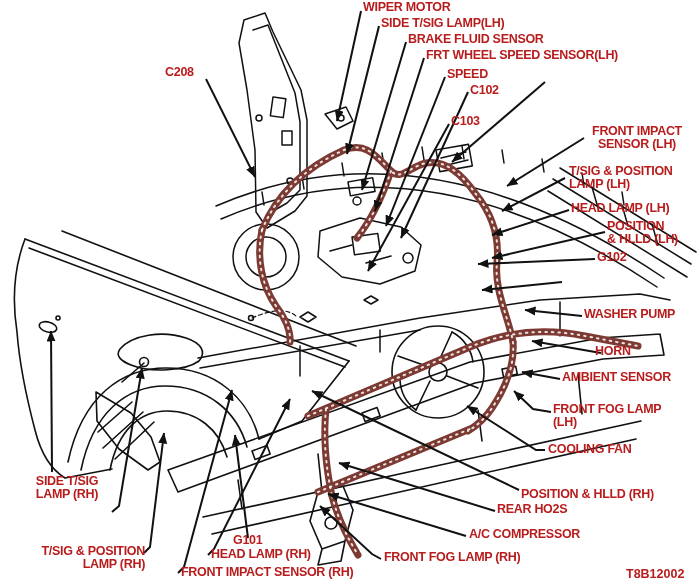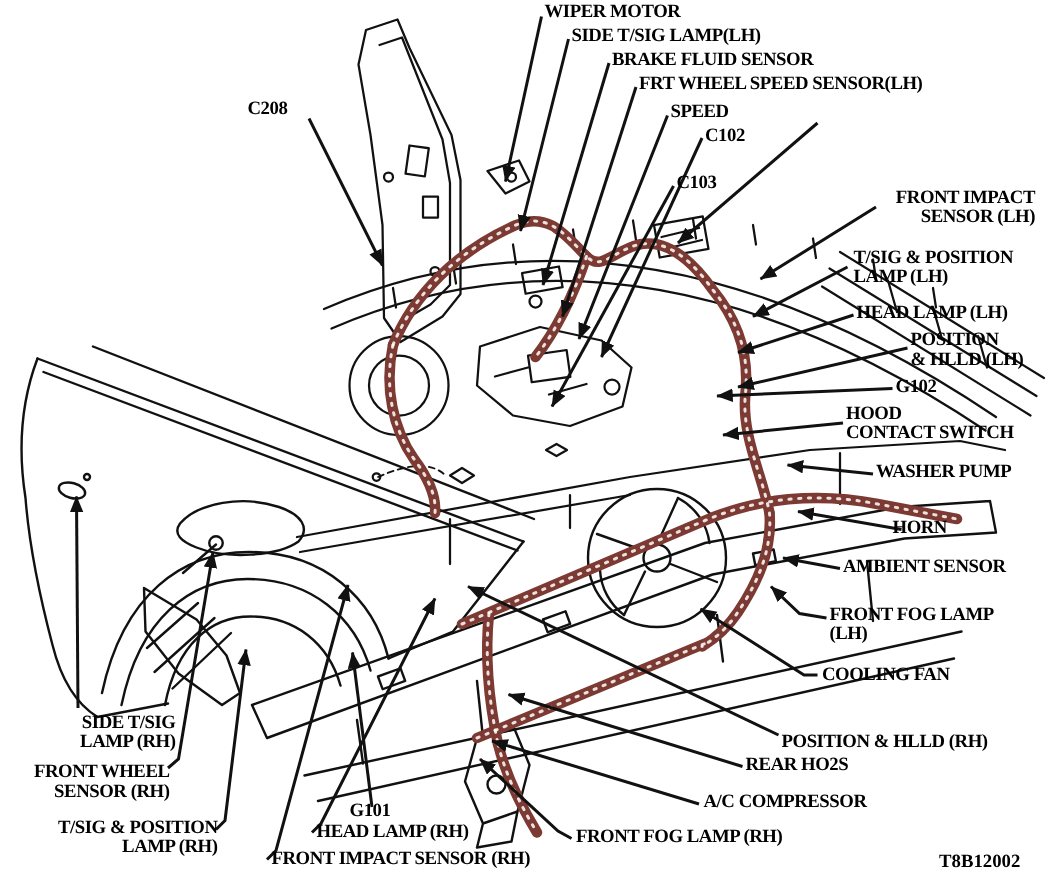--- a/index.html
+++ b/index.html
@@ -1,21 +1,21 @@
 <!DOCTYPE html>
 <html><head>
 <meta charset="utf-8">
 <style>
   html,body{margin:0;padding:0;background:#ffffff;}
   .stage{position:relative;width:700px;height:588px;background:#fff;overflow:hidden;
          font-family:"Liberation Sans",sans-serif;}
   .stage svg{position:absolute;left:0;top:0;}
   .lbl{position:absolute;font-weight:bold;font-size:12.5px;line-height:1.05;
-       letter-spacing:-0.3px;color:#000000;white-space:pre-line;font-family:Liberation Serif, serif;}
-  .c{text-align:right;}
+       letter-spacing:-0.3px;color:#b91c1c;white-space:pre-line;}
+  .c{text-align:center;}
   .r{text-align:right;}
   .fig{font-size:12.5px;font-weight:bold;letter-spacing:0;}
 </style>
 </head>
 <body>
 
 <div class="stage">
 
 <svg width="700" height="588" viewBox="0 0 700 588">
   <defs>
@@ -171,35 +171,31 @@
   <div class="lbl" style="left:451px;top:115px">C103</div>
   <div class="lbl" style="left:165px;top:66px">C208</div>
   <div class="lbl c" style="left:584px;top:125px;width:106px">FRONT IMPACT
 SENSOR (LH)</div>
   <div class="lbl" style="left:569px;top:165px">T/SIG &amp; POSITION
 LAMP (LH)</div>
   <div class="lbl" style="left:571px;top:202px">HEAD LAMP (LH)</div>
   <div class="lbl" style="left:607px;top:220px">POSITION
 &amp; HLLD (LH)</div>
   <div class="lbl" style="left:597px;top:251px">G102</div>
-  <div class="lbl" style="left:564px;top:269px">HOOD
-CONTACT SWITCH</div>
   <div class="lbl" style="left:584px;top:308px">WASHER PUMP</div>
   <div class="lbl" style="left:595px;top:345px">HORN</div>
   <div class="lbl" style="left:562px;top:371px">AMBIENT SENSOR</div>
   <div class="lbl" style="left:553px;top:403px">FRONT FOG LAMP
 (LH)</div>
   <div class="lbl" style="left:548px;top:443px">COOLING FAN</div>
   <div class="lbl" style="left:521px;top:488px">POSITION &amp; HLLD (RH)</div>
   <div class="lbl" style="left:497px;top:503px">REAR HO2S</div>
   <div class="lbl" style="left:469px;top:528px">A/C COMPRESSOR</div>
   <div class="lbl" style="left:384px;top:551px">FRONT FOG LAMP (RH)</div>
   <div class="lbl c" style="left:17px;top:475px;width:100px">SIDE T/SIG
 LAMP (RH)</div>
-  <div class="lbl c" style="left:0px;top:508px;width:113px">FRONT WHEEL
-SENSOR (RH)</div>
   <div class="lbl r" style="left:13px;top:545px;width:132px">T/SIG &amp; POSITION
 LAMP (RH)</div>
   <div class="lbl" style="left:233px;top:534px">G101</div>
   <div class="lbl" style="left:211px;top:548px">HEAD LAMP (RH)</div>
   <div class="lbl" style="left:181px;top:566px">FRONT IMPACT SENSOR (RH)</div>
   <div class="lbl fig" style="left:626px;top:568px">T8B12002</div>
 </div>
 
 </body></html>

